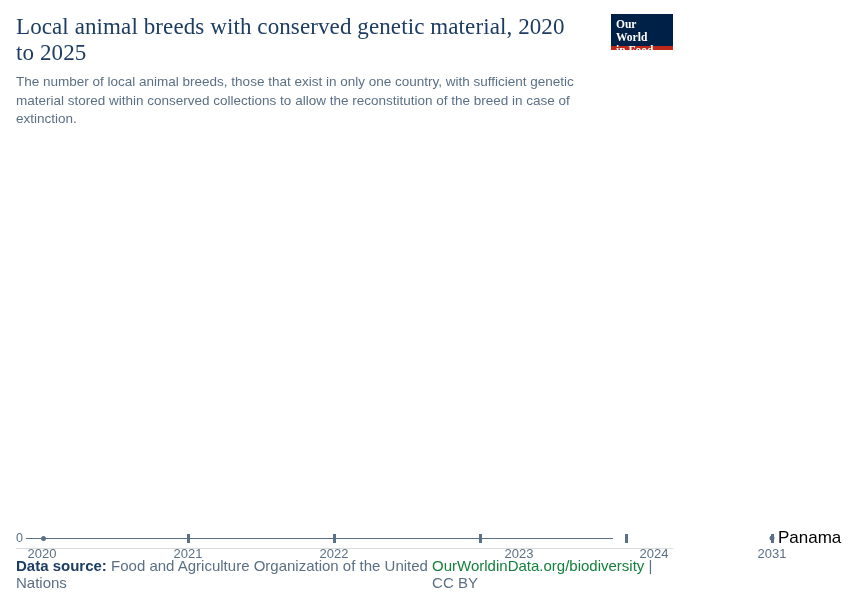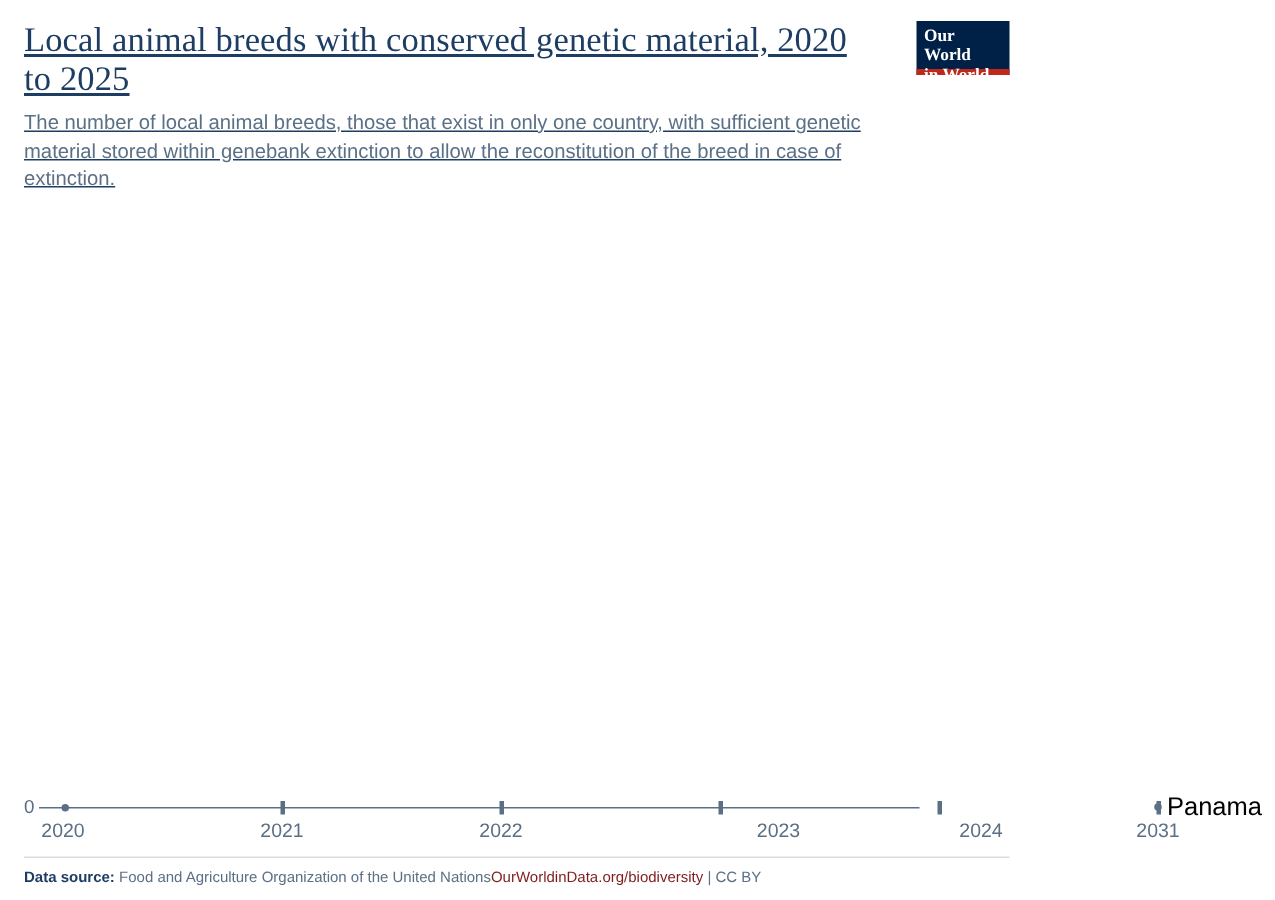--- a/index.html
+++ b/index.html
@@ -13,21 +13,20 @@
     font-family: "Liberation Sans", sans-serif;
     color: #1d3d63;
     overflow: hidden;
   }
   .page {
     position: relative;
     width: 689px;
     height: 600px;
     box-sizing: border-box;
     padding: 14px 16px 8px 16px;
-    text-decoration: underline;
   }
   .header {
     position: relative;
     padding-right: 90px;
   }
   .chart-title {
     font-family: "Liberation Serif", serif;
     font-size: 23px;
     font-weight: 400;
     color: #1d3d63;
@@ -128,45 +127,45 @@
     background: #5b7085;
     transform: translate(-50%, -50%);
   }
   .footer {
     position: absolute;
     left: 16px;
     right: 16px;
     bottom: 9px;
     border-top: 1px solid #dcdcdc;
     padding-top: 8px;
-    font-size: 10px;
+    font-size: 15px;
     color: #5b7085;
     display: flex;
-    justify-content: flex-start;
+    justify-content: space-between;
     align-items: baseline;
   }
   .footer-left strong {
     color: #1d3d63;
     font-weight: bold;
   }
   .footer-right .owid-link {
-    color: #7f1d1d;
+    color: #15803d;
   }
 </style>
 </head>
 <body>
 
 <div class="page">
 
   <div class="header">
     <h1 class="chart-title">Local animal breeds with conserved genetic material, 2020 to 2025</h1>
-    <p class="chart-subtitle">The number of local animal breeds, those that exist in only one country, with sufficient genetic material stored within genebank extinction to allow the reconstitution of the breed in case of extinction.</p>
+    <p class="chart-subtitle">The number of local animal breeds, those that exist in only one country, with sufficient genetic material stored within conserved collections to allow the reconstitution of the breed in case of extinction.</p>
     <div class="owid-logo">
       <div>Our World</div>
-      <div>in World</div>
+      <div>in Food</div>
     </div>
   </div>
 
   <div class="plot-area"></div>
 
   <div class="axis-wrap">
     <span class="zero-label">0</span>
     <div class="axis-line"></div>
 
     <div class="axis-dot first" style="left:26px;"></div>

